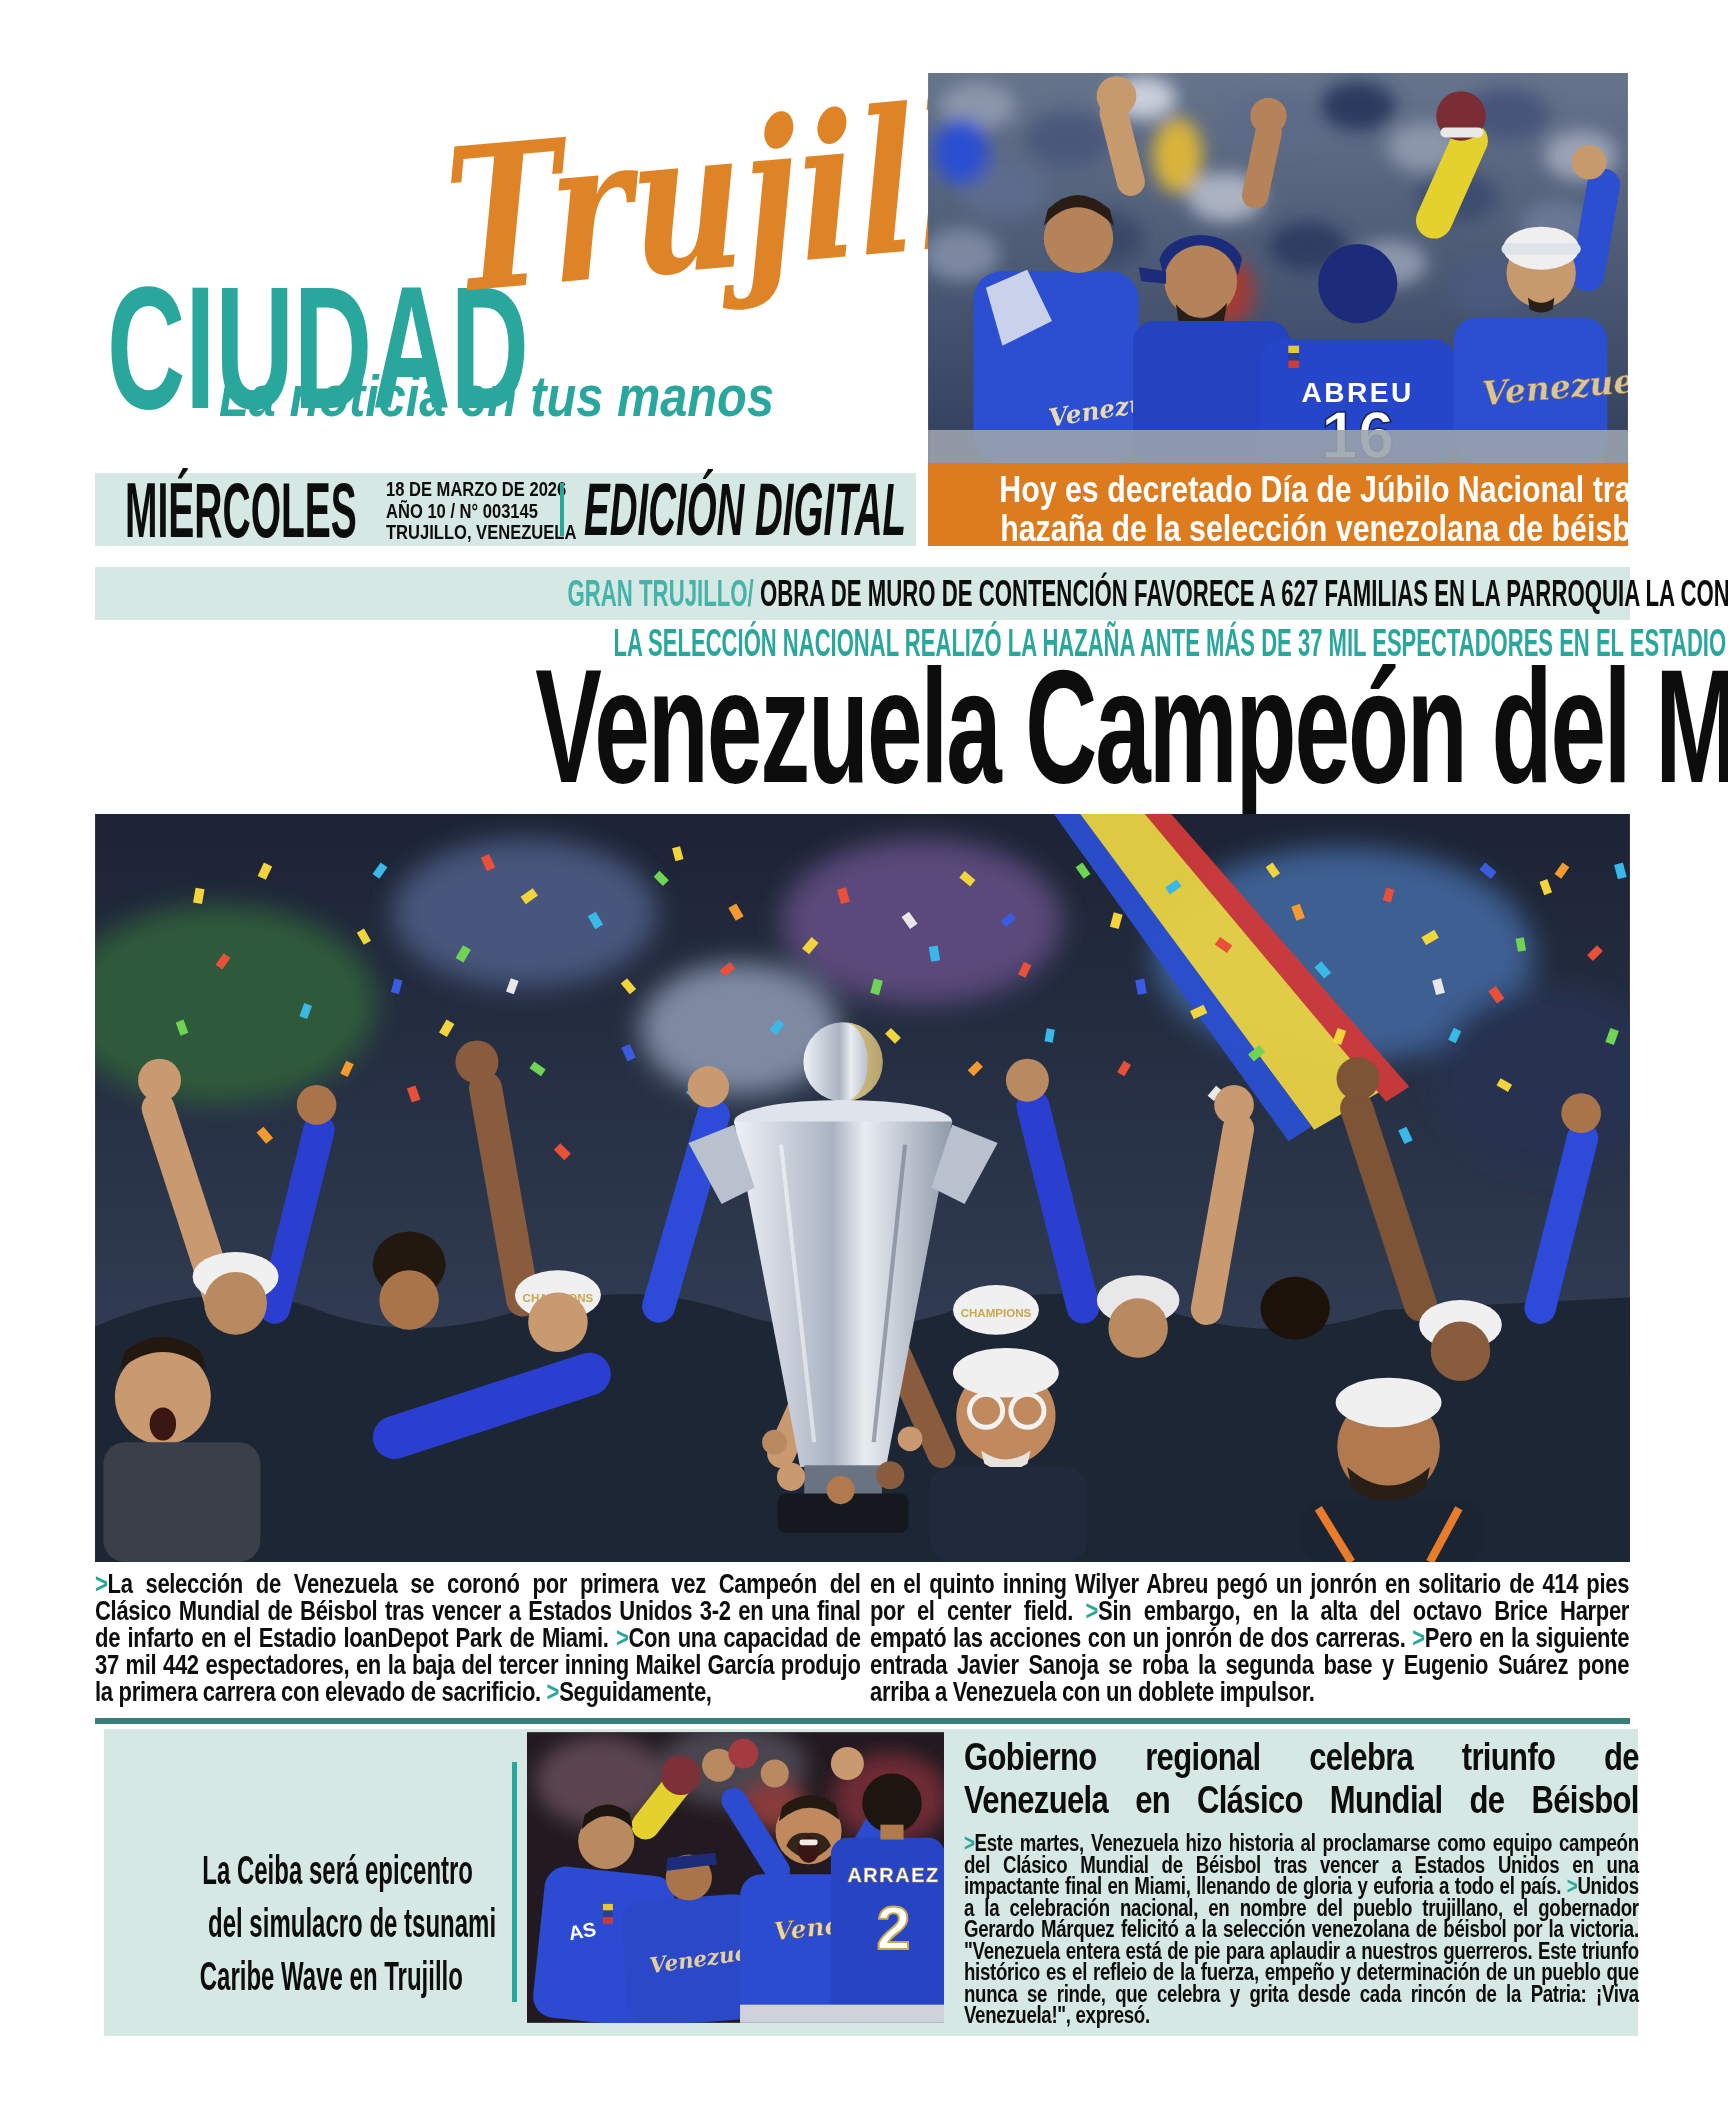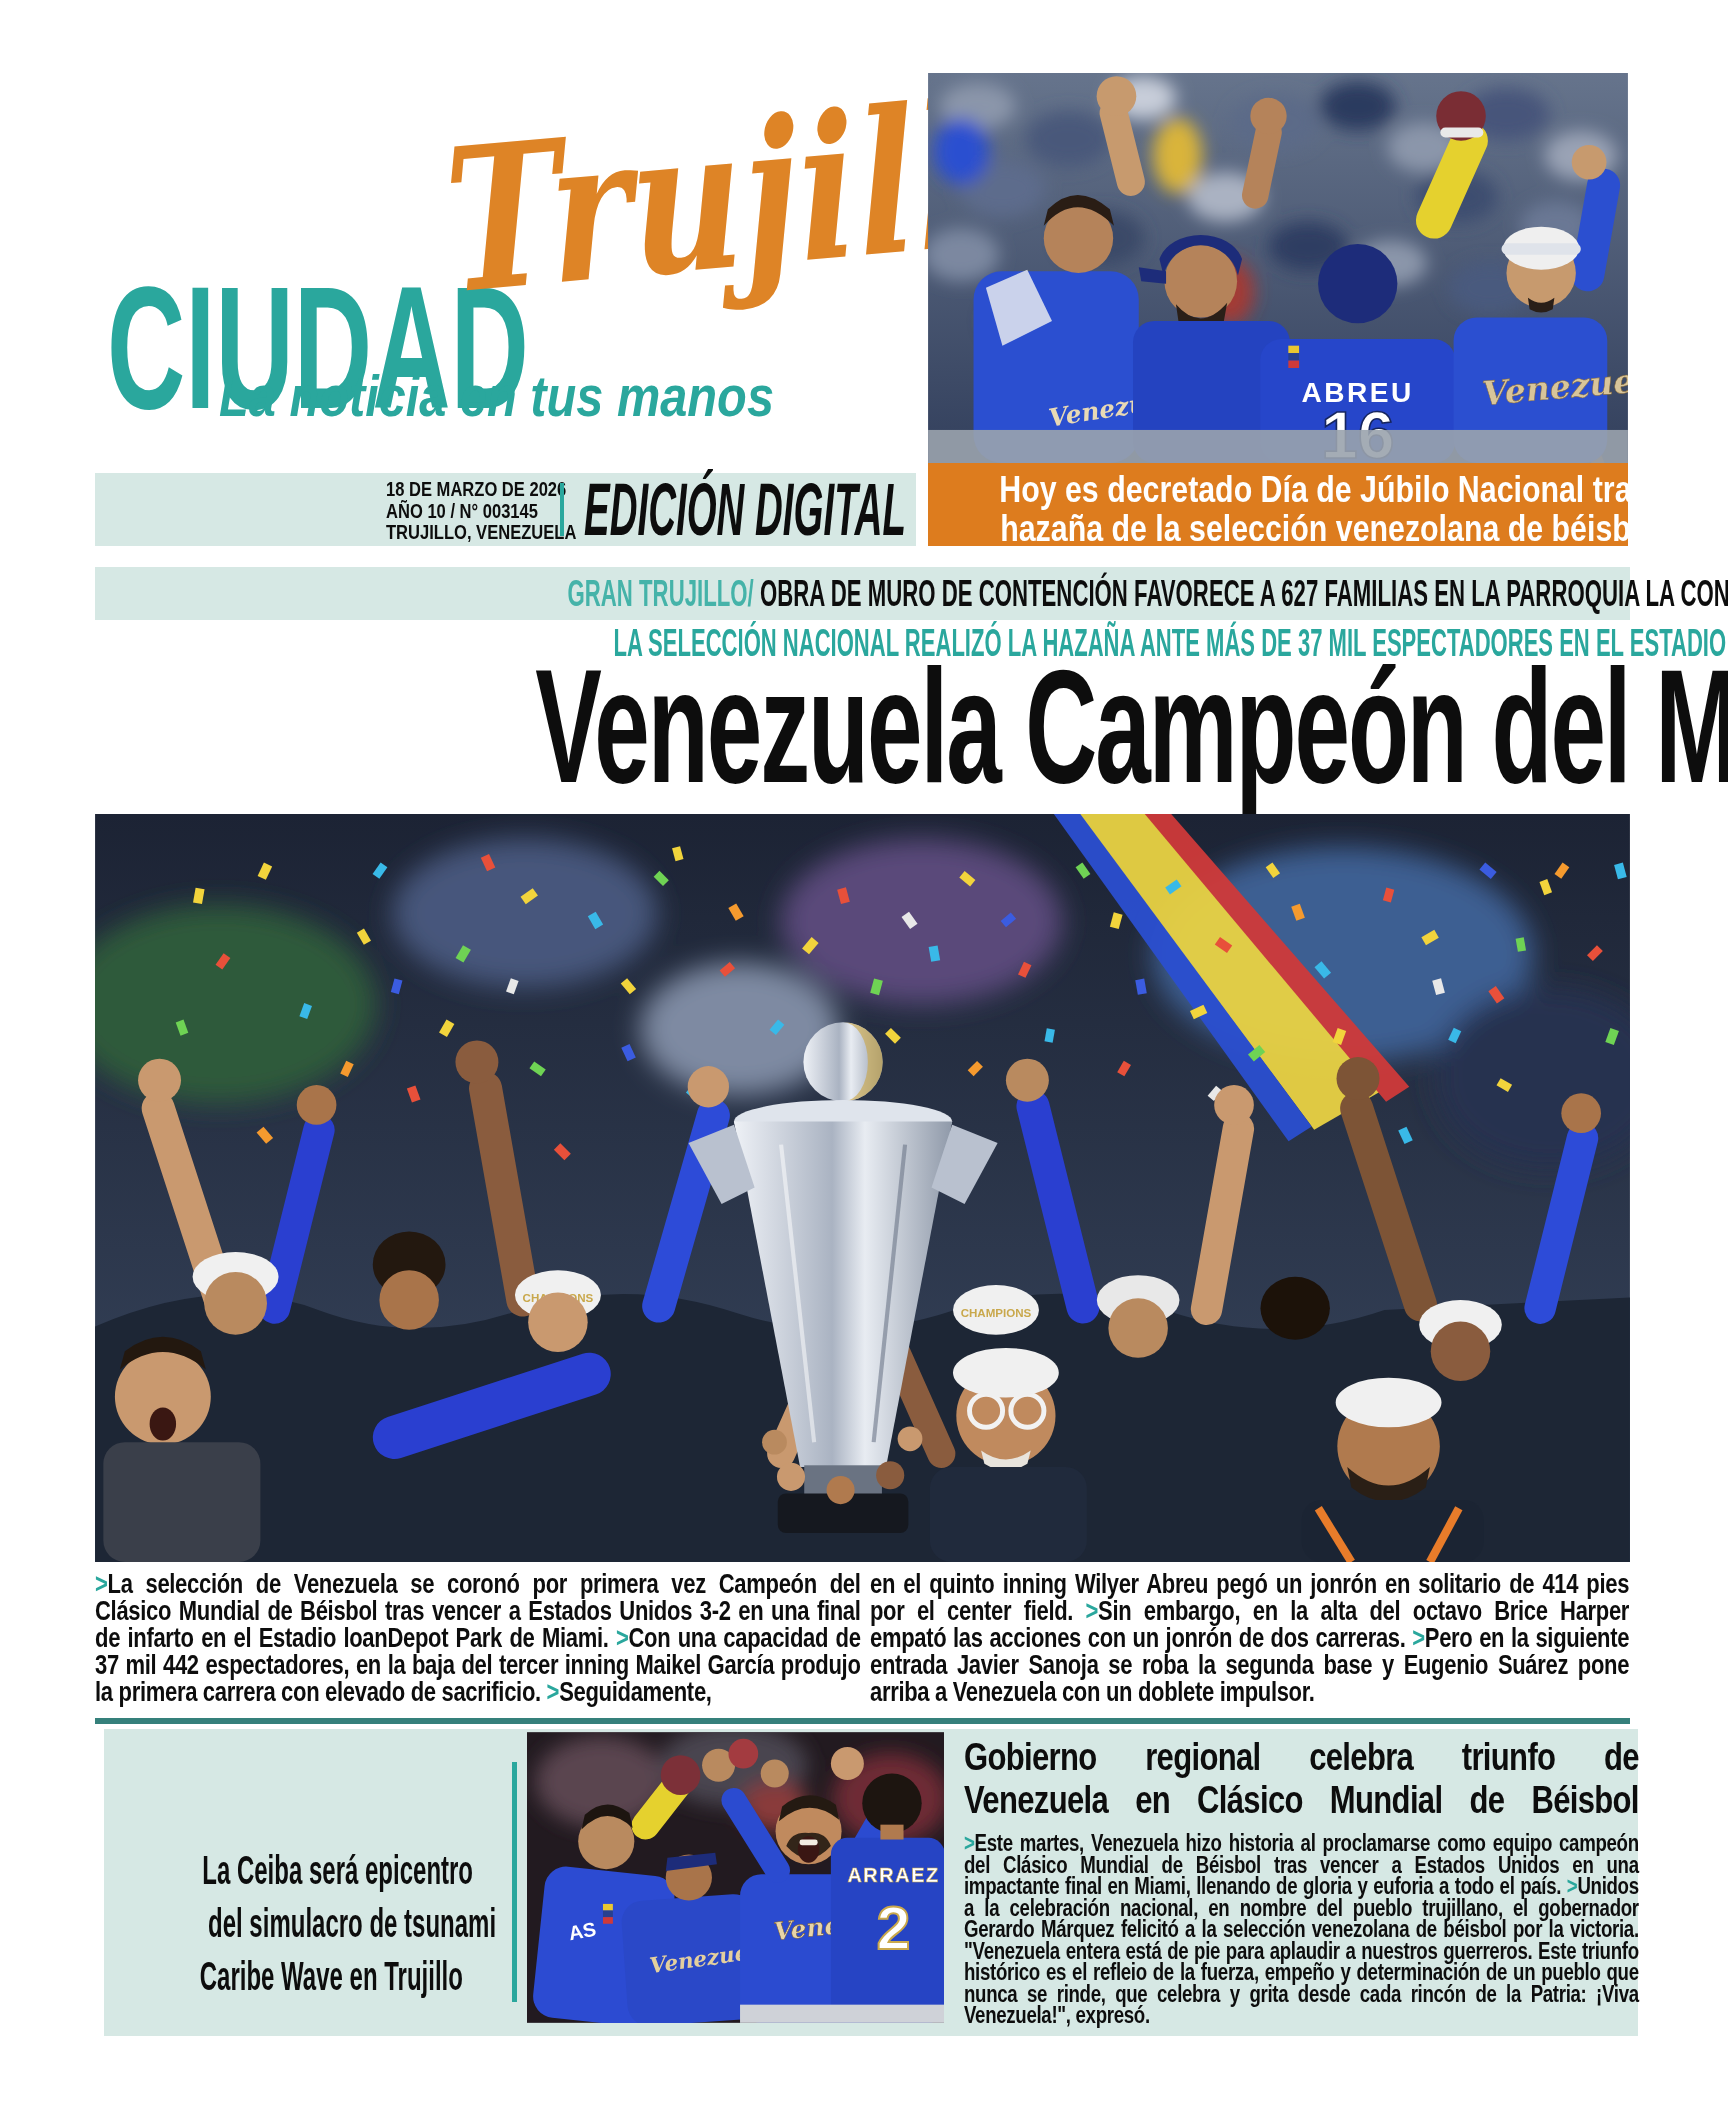--- a/index.html
+++ b/index.html
@@ -31,20 +31,23 @@
     <span class="condL b" style="transform:scaleX(.62);">CIUDAD</span>
   </div>
   <div class="abs script" style="left:446px;top:124px;font-size:198px;line-height:1;color:var(--c-orange_logo);">
     <span class="condL" style="transform:scaleX(.78) rotate(-4deg);">Trujillo</span>
   </div>
   <div class="abs" style="left:219px;top:362px;font-size:58px;font-style:italic;color:var(--c-teal);">
     <span class="condL b" style="transform:scaleX(.84);">La noticia en tus manos</span>
   </div>
 
   <div class="abs" style="left:95px;top:473px;width:821px;height:73px;background:var(--c-mint);">
+    <div class="abs" style="left:30px;top:3.3px;font-size:78px;line-height:68px;">
+      <span class="condL b" style="transform:scaleX(.5);">MIÉRCOLES</span>
+    </div>
     <div class="abs" style="left:291px;top:5px;font-size:20.7px;line-height:21.5px;">
       <div><span class="condL b" style="transform:scaleX(.8);">18 DE MARZO DE 2026</span></div>
       <div><span class="condL b" style="transform:scaleX(.8);">AÑO 10 / N° 003145</span></div>
       <div><span class="condL b" style="transform:scaleX(.8);">TRUJILLO, VENEZUELA</span></div>
     </div>
     <div class="abs" style="left:465px;top:10px;width:4.1px;height:53px;background:var(--c-teal);"></div>
     <div class="abs" style="left:489px;top:5px;font-size:74px;line-height:64px;font-style:italic;">
       <span class="condL b" style="transform:scaleX(.52);">EDICIÓN DIGITAL</span>
     </div>
   </div>

